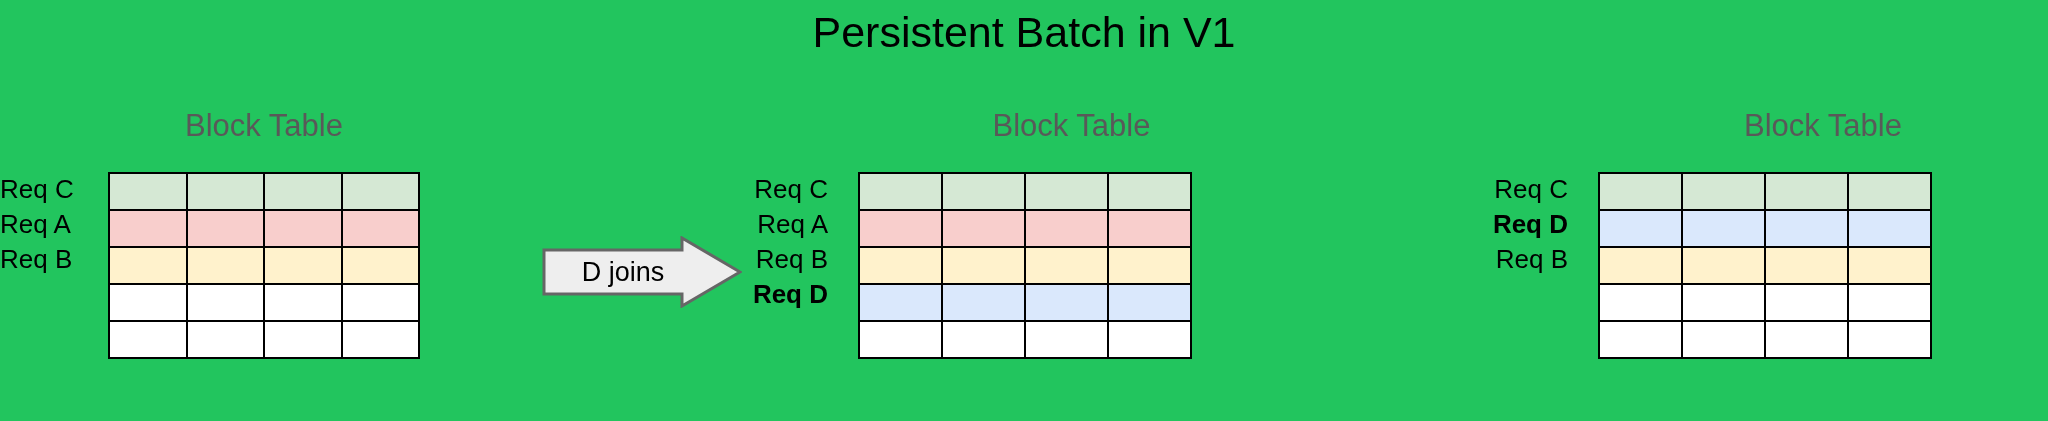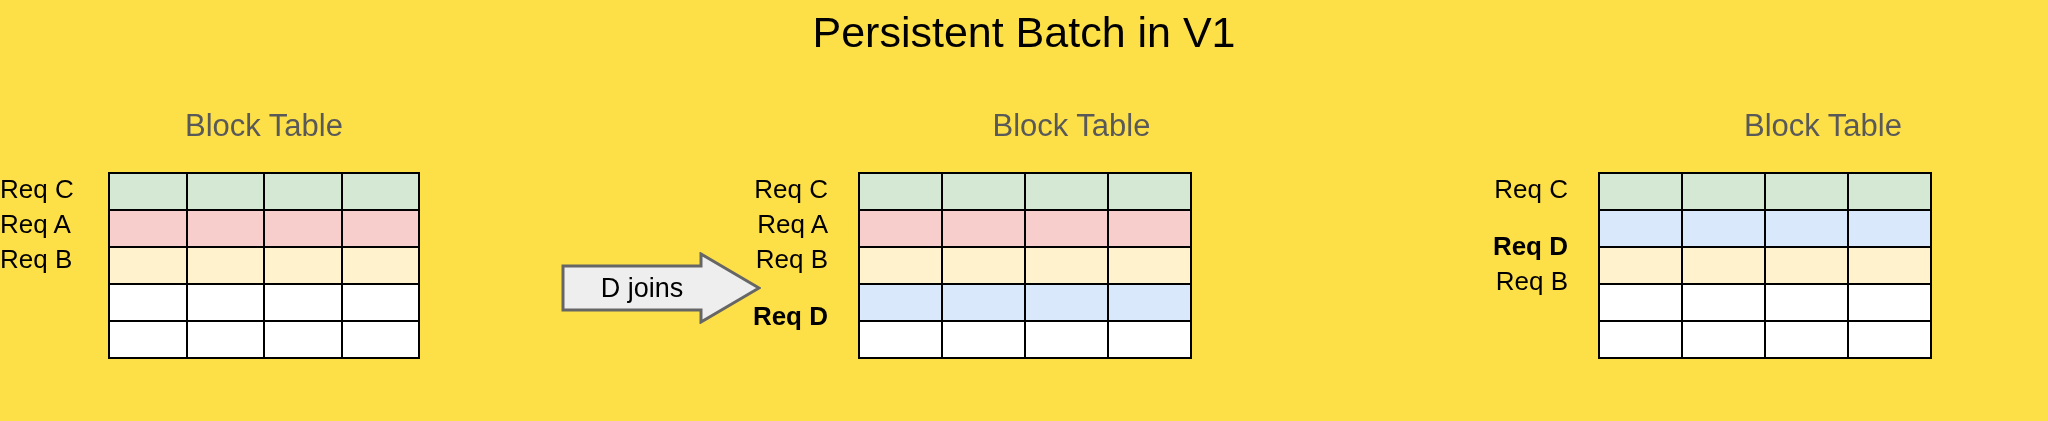--- a/index.html
+++ b/index.html
@@ -12,21 +12,21 @@
     height: 421px;
     font-family: "Liberation Sans", sans-serif;
     overflow: hidden;
     position: relative;
   }
 
   #canvas {
     position: relative;
     width: 2048px;
     height: 421px;
-    background: #fde047;
+    background: #22c55e;
   }
 
   
   .page-title {
     position: absolute;
     top: 6px;
     left: 0;
     width: 2048px;
     text-align: center;
     font-size: 43px;
@@ -80,21 +80,21 @@
     height: 35px;
     line-height: 35px;
     font-size: 26px;
     color: #000000;
     text-align: left;
     white-space: nowrap;
     overflow: hidden;
   }
   .panel-2 .row-label,
   .panel-3 .row-label { text-align: right; padding-right: 12px; }
-  .row-label.bold { font-weight: bold; margin-top: 22px; }
+  .row-label.bold { font-weight: bold; }
   .row-label.blank { color: transparent; }
 
   
   .grid {
     border-collapse: collapse;
     border-spacing: 0;
     table-layout: fixed;
   }
   .grid td {
     width: 81px;
@@ -110,21 +110,21 @@
   .c-yellow { background: #fff2cc !important; }
   .c-blue   { background: #dae8fc !important; }
   .c-none   { background: #ffffff !important; }
 
   
   .arrow {
     position: absolute;
     width: 200px;
     height: 72px;
   }
-  .arrow-1 { left: 542px;  top: 252px; margin-left: 19px; }
+  .arrow-1 { left: 542px;  top: 236px; }
   .arrow-2 { left: 1292px; top: 250px; }
 
   .arrow svg { display: block; width: 100%; height: 100%; }
 
   .arrow-label {
     position: absolute;
     left: 0;
     top: 0;
     width: 162px;
     height: 72px;

